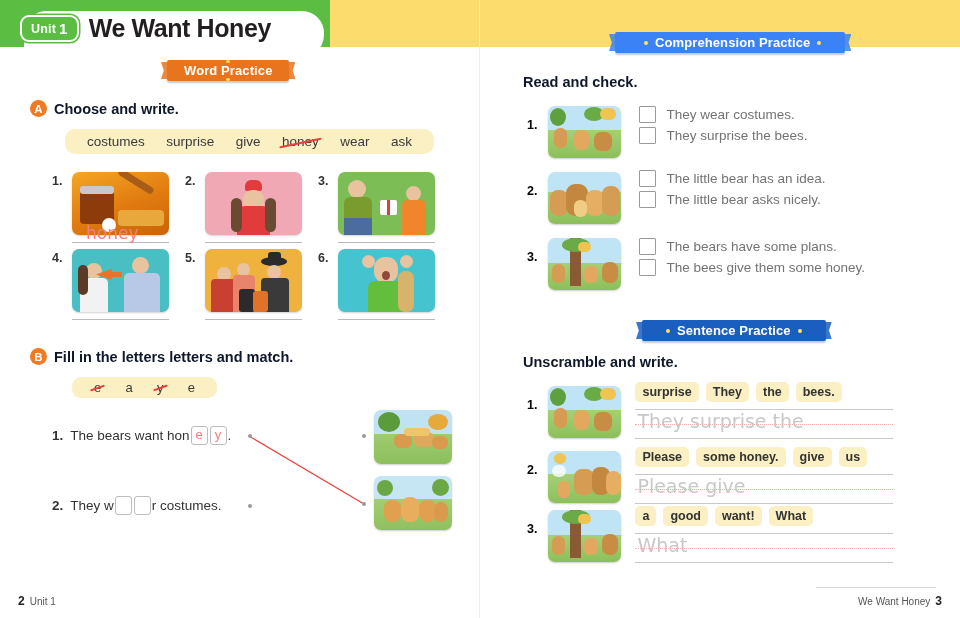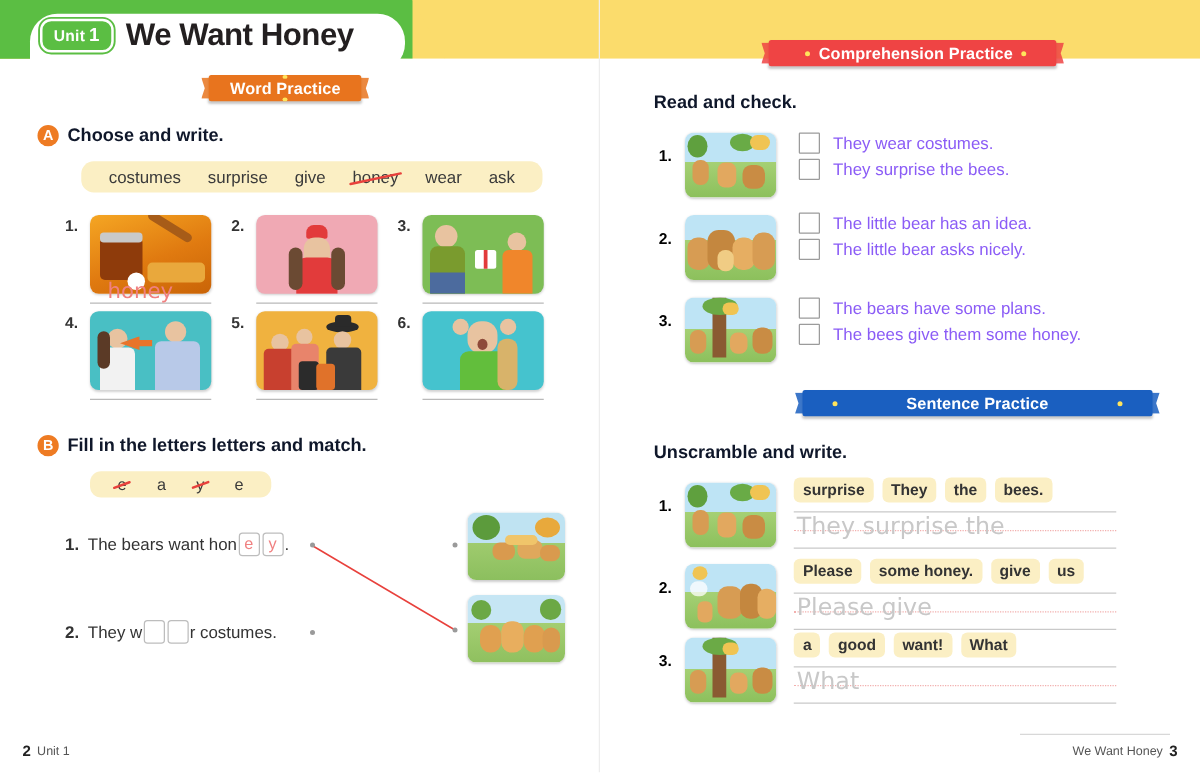--- a/index.html
+++ b/index.html
@@ -6,38 +6,38 @@
   body{width:960px;height:618px;background:#fff;font-family:"Liberation Sans",sans-serif;overflow:hidden;position:relative;}
   .page{position:absolute;inset:0;}
 
   
   .hdr-yellow{position:absolute;left:0;top:0;width:960px;height:47px;background:#FBDC6C;}
   .hdr-green{position:absolute;left:0;top:0;width:330px;height:47px;background:#5BBE43;}
   .hdr-green:after{content:"";position:absolute;right:-26px;top:0;width:0;height:0;
     border-style:solid;border-width:0 26px 47px 0;border-color:transparent #FBDC6C transparent transparent;}
   .hdr-white{position:absolute;left:24px;top:11px;width:300px;height:46px;background:#fff;border-radius:22px 22px 22px 0;}
   .hdr-white2{position:absolute;left:24px;top:47px;width:960px;height:20px;background:#fff;}
-  .hdr-row{position:absolute;left:32px;top:14px;display:flex;align-items:center;gap:10px;}
+  .hdr-row{position:absolute;left:20px;top:14px;display:flex;align-items:center;gap:10px;}
   .unit-badge{background:#5BBE43;color:#fff;border:2px solid #fff;border-radius:9px;
     font-size:12.5px;font-weight:bold;padding:3px 9px;letter-spacing:.2px;
     box-shadow:0 0 0 1.5px #5BBE43;display:flex;align-items:center;gap:3px;}
   .unit-badge .n{font-size:15px;}
   .hdr-title{font-size:25px;font-weight:bold;color:#231F20;letter-spacing:-.4px;}
 
   
   .ribbon{position:absolute;height:21px;display:flex;align-items:center;justify-content:center;
     color:#fff;font-weight:bold;font-size:13px;letter-spacing:.1px;border-radius:2px;
     padding:0 17px;box-shadow:0 2px 2px rgba(0,0,0,.22);}
   .ribbon .dot{width:4px;height:4px;border-radius:50%;background:#FFE45C;display:inline-block;margin:0 7px;}
   .ribbon:before,.ribbon:after{content:"";position:absolute;top:2px;width:7px;height:17px;
     background:inherit;opacity:.85;}
   .ribbon:before{left:-6px;clip-path:polygon(0 0,100% 0,100% 100%,0 100%,40% 50%);}
   .ribbon:after{right:-6px;clip-path:polygon(0 0,100% 0,60% 50%,100% 100%,0 100%);}
   .r-orange{background:#E8741E;}
-  .r-green{background:#ef4444;padding-left:22px;}
+  .r-green{background:#3b82f6;padding-left:22px;}
   .r-blue{background:#1A5FC0;}
 
   
   .sec{display:flex;align-items:center;gap:7px;}
   .sec-badge{width:17px;height:17px;border-radius:50%;background:#EE7B23;color:#fff;font-size:11.5px;
     font-weight:bold;display:flex;align-items:center;justify-content:center;}
   .sec-title{font-size:14.5px;font-weight:bold;color:#0f172a;}
 
   
   .wordbank{background:#FBEFC4;border-radius:10px;height:25px;display:flex;align-items:center;
@@ -67,21 +67,21 @@
   .qnum{font-weight:bold;margin-right:7px;}
   .lbox{display:inline-block;width:15px;height:17px;border:1px solid #bdbdbd;border-radius:3px;
     margin:0 1px;text-align:center;line-height:16px;font-size:13px;color:#F08080;vertical-align:-4px;}
   .mdot{width:4px;height:4px;border-radius:50%;background:#9a9a9a;}
 
   .thumb{width:73px;height:52px;border-radius:7px;overflow:hidden;box-shadow:0 1px 2px rgba(0,0,0,.2);position:relative;}
 
   
   .cbrow{display:flex;align-items:center;gap:10px;margin-bottom:4px;}
   .cbox{width:15px;height:15px;border:1px solid #9b9b9b;background:#fff;border-radius:1px;flex:0 0 auto;}
-  .cbtext{font-size:13.5px;color:#8b5cf6;}
+  .cbtext{font-size:13.5px;color:#737373;}
 
   
   .chip{background:#FBEFC4;border-radius:5px;padding:3px 7px;font-size:12.5px;color:#333;font-weight:bold;}
   .chiprow{display:flex;gap:7px;align-items:center;}
 
   .writeline{position:relative;height:30px;width:258px;}
   .writeline .top{position:absolute;left:0;right:0;top:0;height:1px;background:#c9c9c9;}
   .writeline .mid{position:absolute;left:0;right:0;top:15px;height:0;border-top:1px dotted #F2B0AE;}
   .writeline .bot{position:absolute;left:0;right:0;bottom:0;height:1px;background:#c9c9c9;}
   .writeline .trace{position:absolute;left:2px;top:1px;font-size:19px;color:#c8c8c8;
@@ -356,21 +356,21 @@
           <span class="cbtext">The bears have some plans.</span>
         </div>
         <div class="cbrow">
           <span class="cbox"></span>
           <span class="cbtext">The bees give them some honey.</span>
         </div>
       </div>
     </div>
 
     <div style="position:relative;height:26px;margin-top:22px;">
-      <div class="ribbon r-blue" style="left:163px;top:0;gap:48px;">
+      <div class="ribbon r-blue" style="left:163px;top:8px;">
         <span class="dot"></span>
         <span>Sentence Practice</span>
         <span class="dot"></span>
       </div>
     </div>
 
     <div class="sec-title" style="margin:16px 0 0 44px;">Unscramble and write.</div>
 
     <div style="display:flex;align-items:flex-start;margin:12px 0 0 48px;">
       <span class="qnum" style="font-size:12.5px;margin-top:16px;">1.</span>

